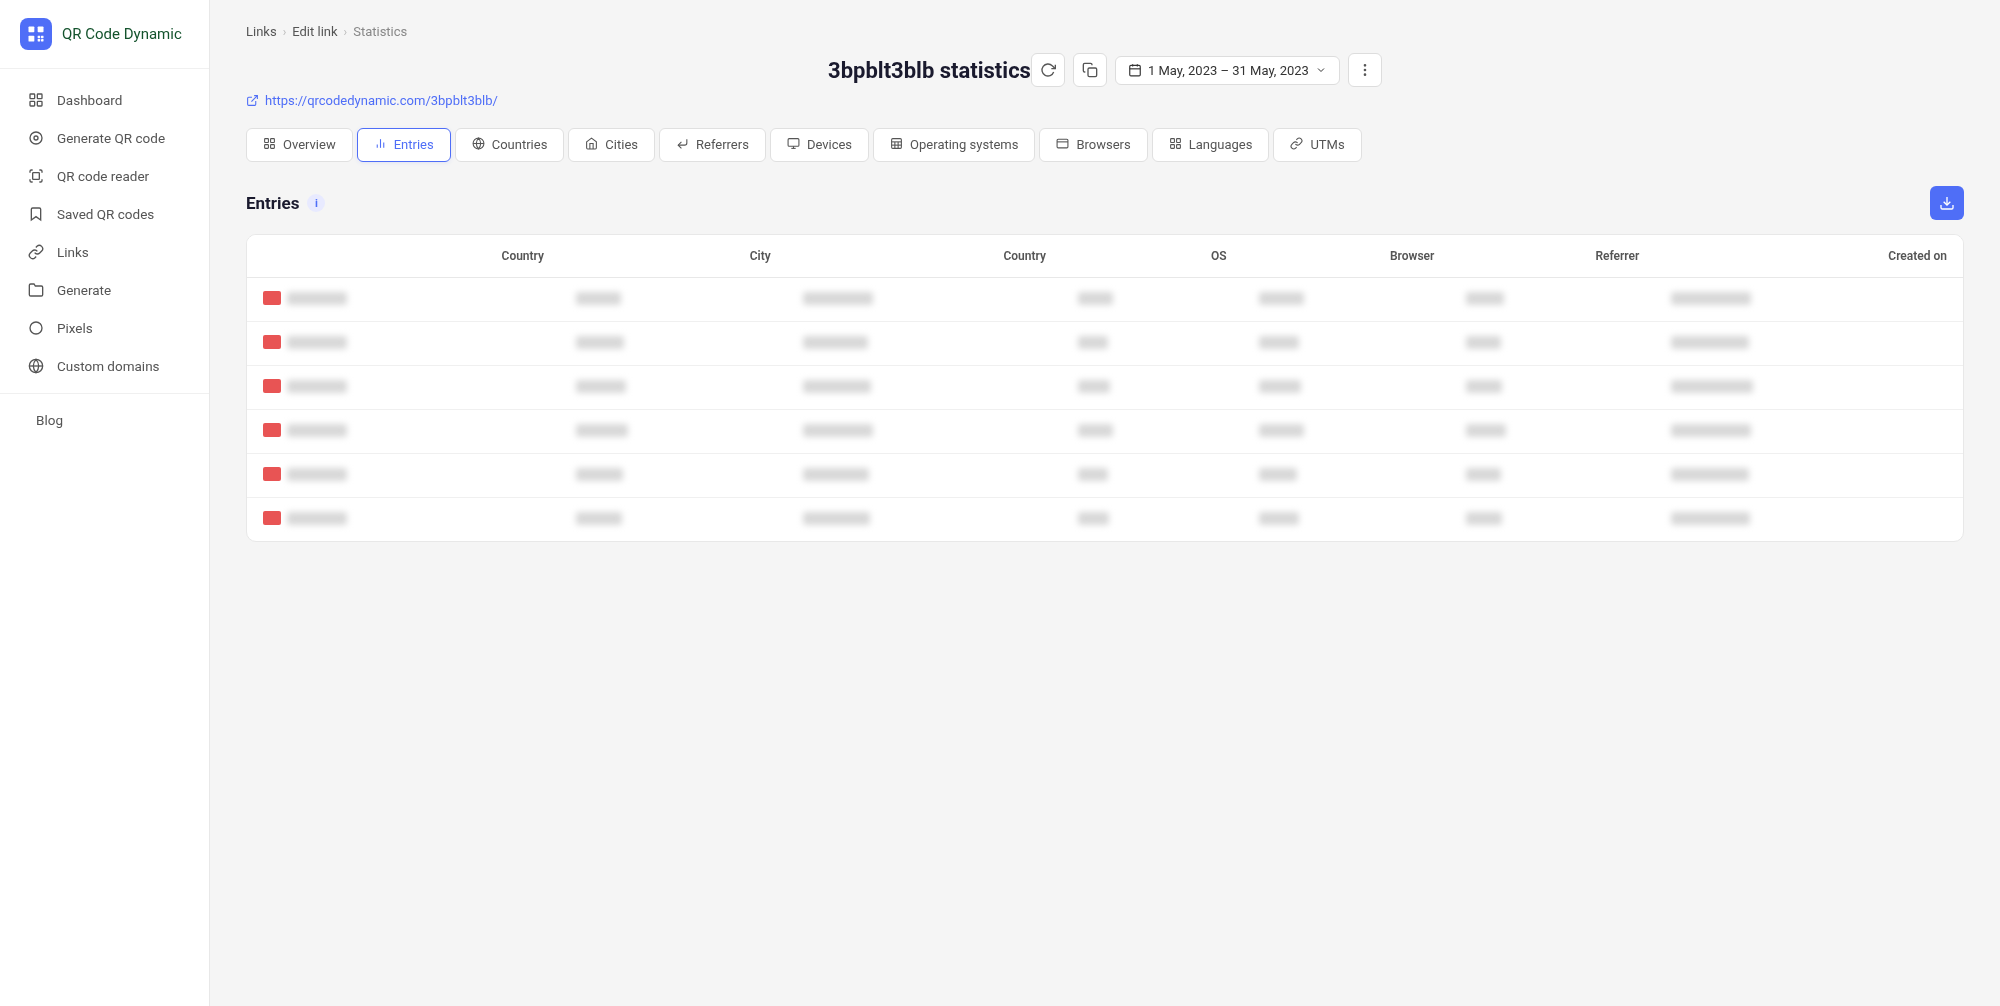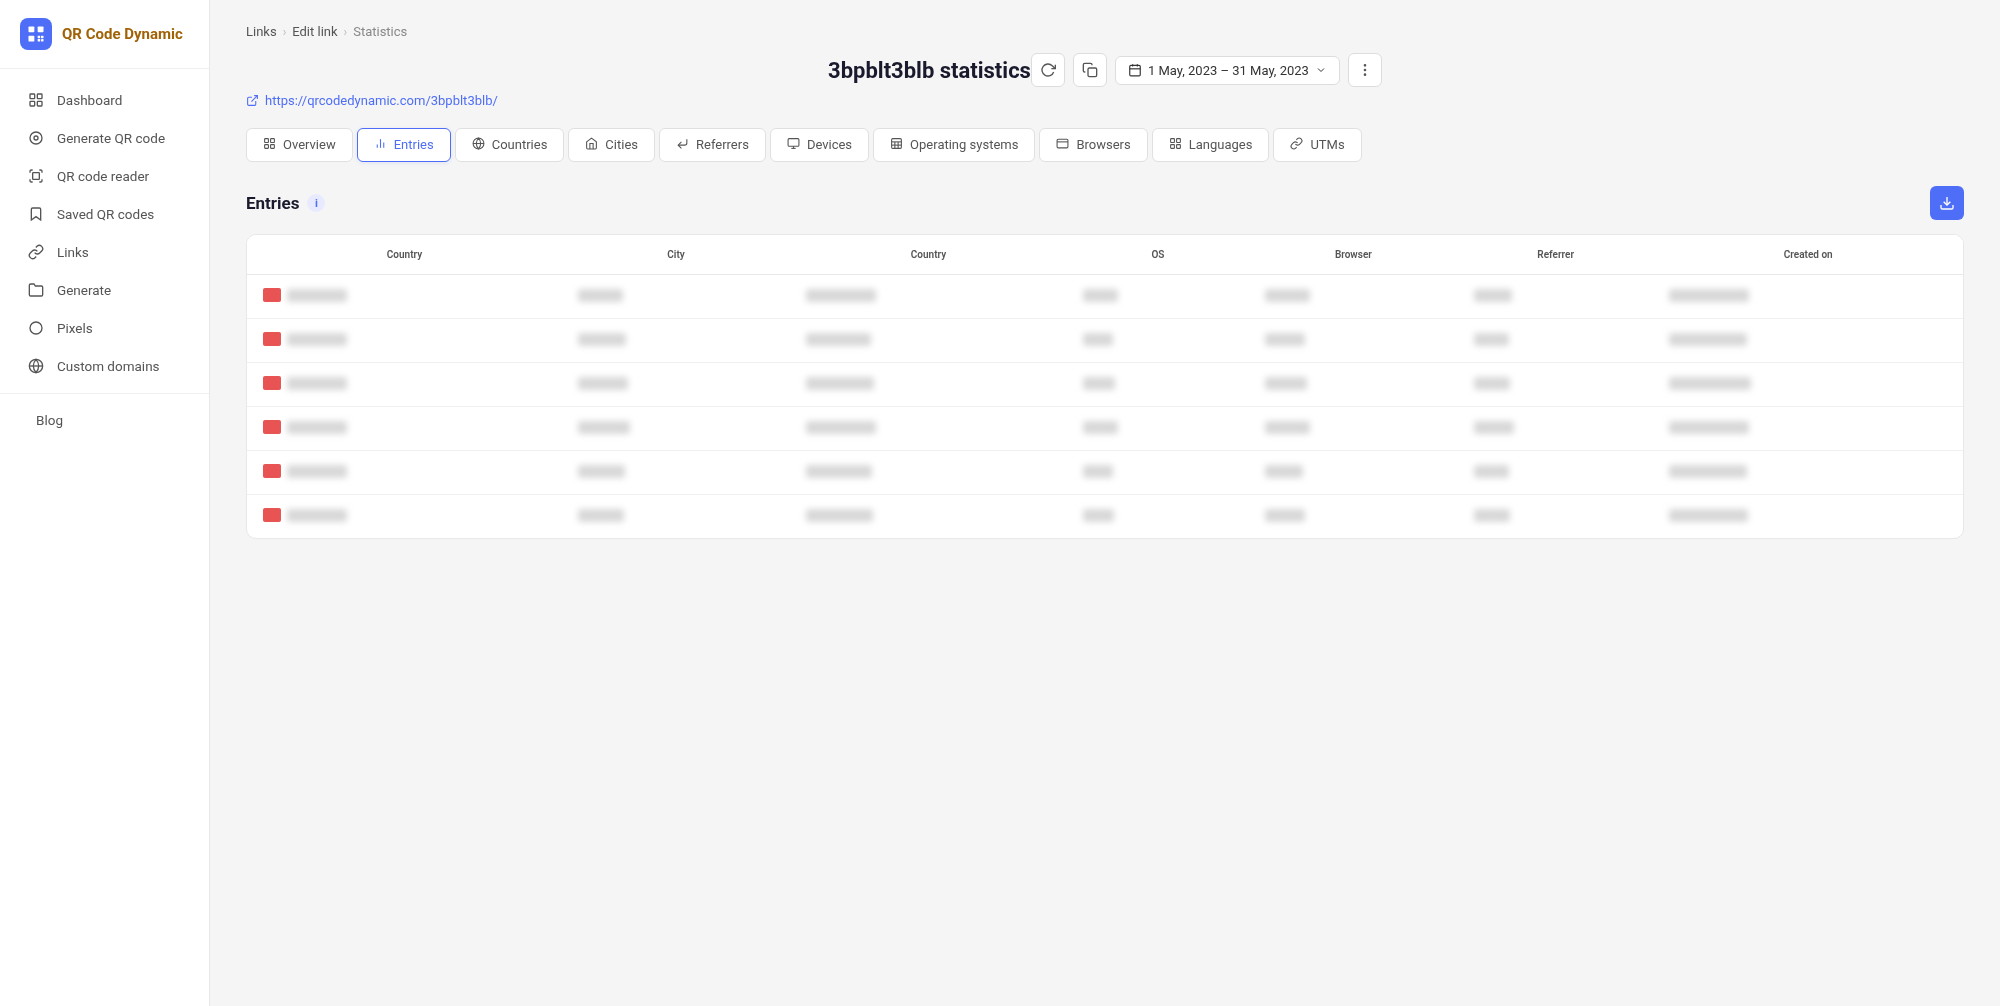--- a/index.html
+++ b/index.html
@@ -26,21 +26,21 @@
     }
     .logo-icon {
       width: 32px;
       height: 32px;
       background: #4f6ef7;
       border-radius: 8px;
       display: flex; align-items: center; justify-content: center;
       flex-shrink: 0;
     }
     .logo-icon svg { width: 20px; height: 20px; }
-    .logo-text { font-weight: 700; font-size: 15px; color: #a16207; }
+    .logo-text { font-weight: 400; font-size: 15px; color: #14532d; }
     .sidebar-nav { padding: 12px 0; flex: 1; }
     .nav-item {
       display: flex;
       align-items: center;
       gap: 12px;
       padding: 10px 27px;
       color: #555;
       cursor: pointer;
       font-size: 13.5px;
       border-radius: 0;
@@ -89,21 +89,21 @@
     
     .section-header { display: flex; align-items: center; justify-content: space-between; margin-bottom: 14px; }
     .section-title { display: flex; align-items: center; gap: 8px; font-size: 17px; font-weight: 700; color: #1a1a2e; }
     .info-icon { width: 18px; height: 18px; border-radius: 50%; background: #e8eaff; color: #4f6ef7; font-size: 11px; display: flex; align-items: center; justify-content: center; font-weight: 700; cursor: pointer; }
     .download-btn { width: 34px; height: 34px; background: #4f6ef7; border-radius: 6px; display: flex; align-items: center; justify-content: center; cursor: pointer; color: #fff; font-size: 15px; }
 
     
     .table-container { background: #fff; border-radius: 10px; border: 1px solid #e8e8e8; overflow: hidden; }
     table { width: 100%; border-collapse: collapse; }
     thead tr { border-bottom: 1px solid #e8e8e8; }
-    th { padding: 14px 16px; text-align: center; font-size: 10px; font-weight: 600; color: #555; background: #fff; }
+    th { padding: 14px 16px; text-align: right; font-size: 12px; font-weight: 600; color: #555; background: #fff; }
     td { padding: 13px 16px; font-size: 13px; color: #888; border-bottom: 1px solid #f0f0f0; }
     tbody tr:last-child td { border-bottom: none; }
 
     
     .cell-blur {
       display: inline-flex; align-items: center; gap: 6px;
     }
     .flag-dot { width: 18px; height: 14px; border-radius: 2px; background: #e85454; flex-shrink: 0; }
     .blur-text {
       display: inline-block;

